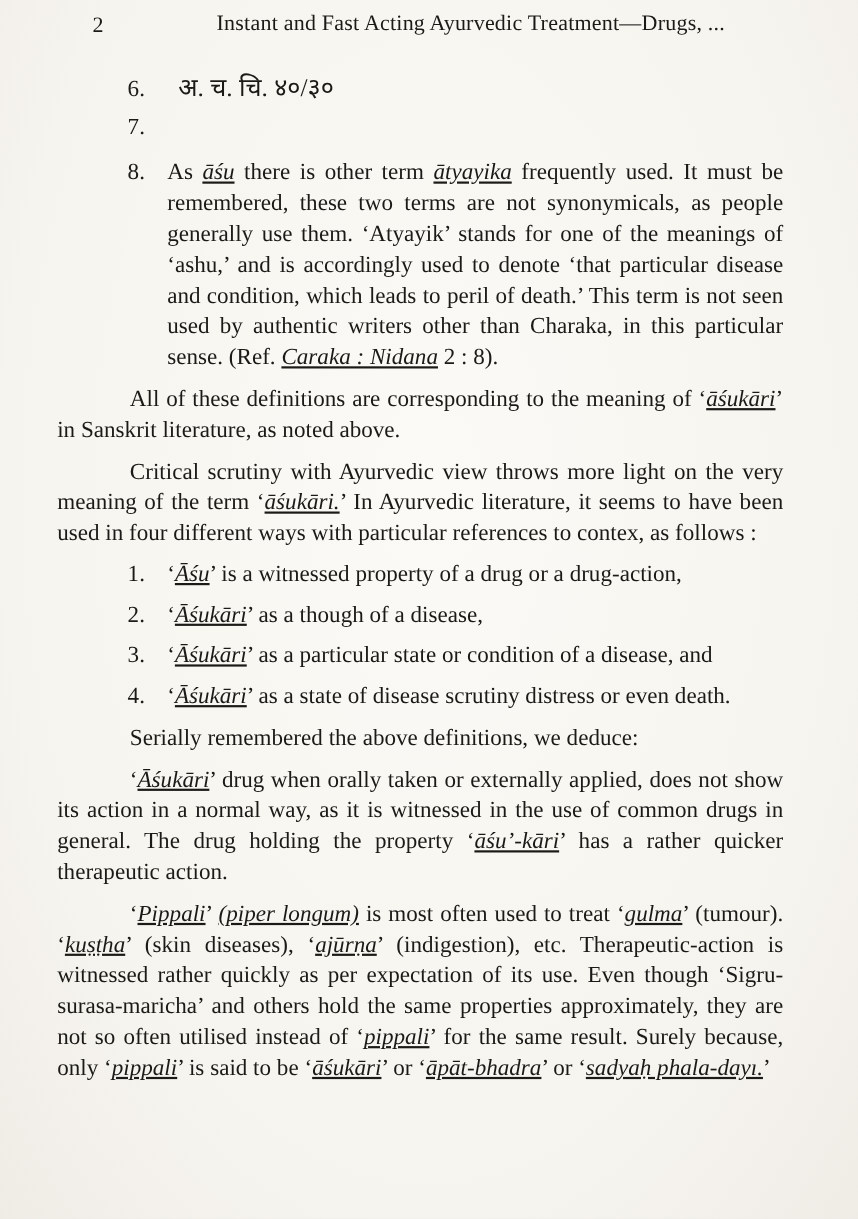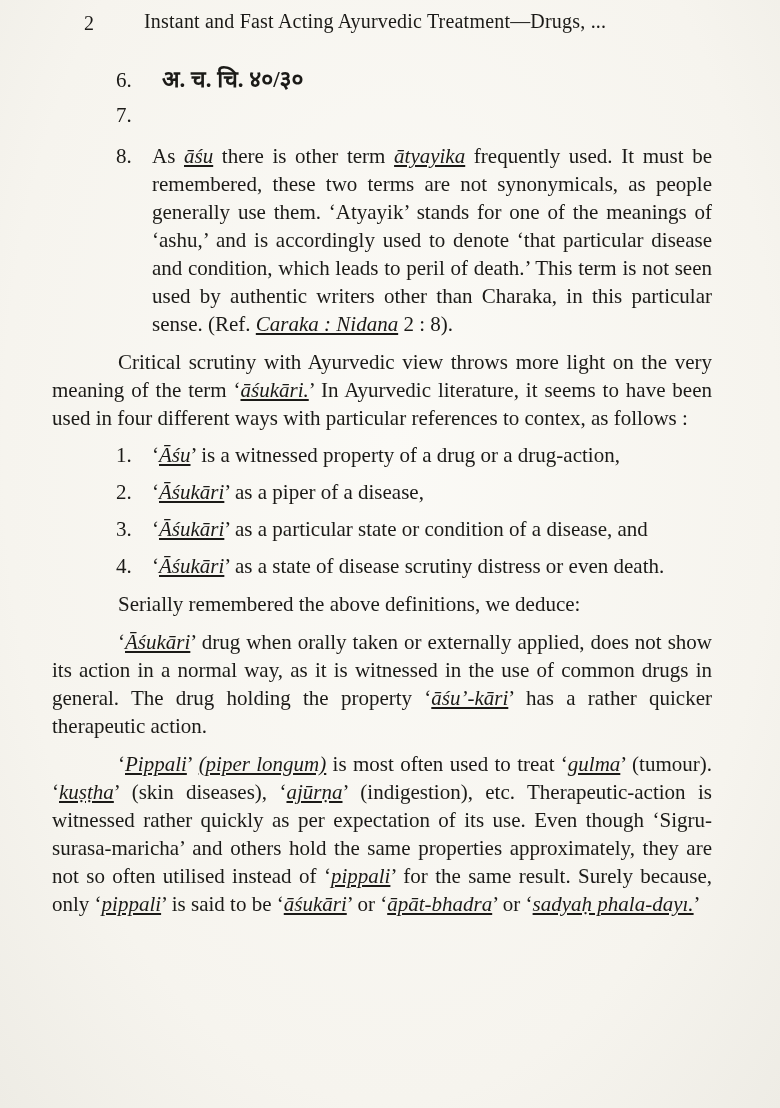--- a/index.html
+++ b/index.html
@@ -28,41 +28,42 @@
     height: 30px;
     margin-bottom: 22px;
     font-size: 20px;
   }
   .page-num {
     position: absolute;
     left: 32px;
     top: 2px;
   }
   .header-title {
+    text-align: center;
     padding-left: 92px;
     letter-spacing: 0.2px;
     white-space: nowrap;
   }
   
   .quote-row {
     display: flex;
     align-items: baseline;
     margin: 0 0 9px 64px;
     font-size: 21px;
   }
   .row-num { width: 36px; flex: 0 0 36px; font-size: 21px; }
   .quote-text {
     flex: 1 1 auto;
     font-size: 23px;
     font-weight: 600;
     letter-spacing: 0.3px;
   }
   .quote-ref {
     font-size: 23px;
-    font-weight: 700;
+    font-weight: 400;
     white-space: nowrap;
     padding-left: 10px;
   }
   
   .body-text {
     font-size: 21px;
     line-height: 28px;
     text-align: justify;
   }
   .item8-row {
@@ -102,30 +103,31 @@
 
     <div class="quote-row">
       <span class="row-num">7.</span>
     </div>
 
     <div class="item8-row body-text">
       <span class="row-num">8.</span>
       <span class="item-text"><span>As </span><i>āśu</i><span> there is other term </span><i>ātyayika</i><span> frequently used. It must be remembered, these two terms are not synonymicals, as people generally use them. ‘Atyayik’ stands for one of the meanings of ‘ashu,’ and is accordingly used to denote ‘that particular disease and condition, which leads to peril of death.’ This term is not seen used by authentic writers other than Charaka, in this particular sense. (Ref. </span><i>Caraka : Nidana</i><span> 2 : 8).</span></span>
     </div>
 
+    <p class="para body-text"><span>All of these definitions are corresponding to the meaning of ‘</span><i>āśukāri</i><span>’ in Sanskrit literature, as noted above.</span></p>
 
     <p class="para body-text"><span>Critical scrutiny with Ayurvedic view throws more light on the very meaning of the term ‘</span><i>āśukāri.</i><span>’ In Ayurvedic literature, it seems to have been used in four different ways with particular references to contex, as follows :</span></p>
 
     <div class="def-row body-text">
       <span class="row-num">1.</span>
       <span class="def-text"><span>‘</span><i>Āśu</i><span>’ is a witnessed property of a drug or a drug-action,</span></span>
     </div>
     <div class="def-row body-text">
       <span class="row-num">2.</span>
-      <span class="def-text"><span>‘</span><i>Āśukāri</i><span>’ as a piper of a disease,</span></span>
+      <span class="def-text"><span>‘</span><i>Āśukāri</i><span>’ as a though of a disease,</span></span>
     </div>
     <div class="def-row body-text">
       <span class="row-num">3.</span>
       <span class="def-text"><span>‘</span><i>Āśukāri</i><span>’ as a particular state or condition of a disease, and</span></span>
     </div>
     <div class="def-row body-text">
       <span class="row-num">4.</span>
       <span class="def-text"><span>‘</span><i>Āśukāri</i><span>’ as a state of disease scrutiny distress or even death.</span></span>
     </div>
 

